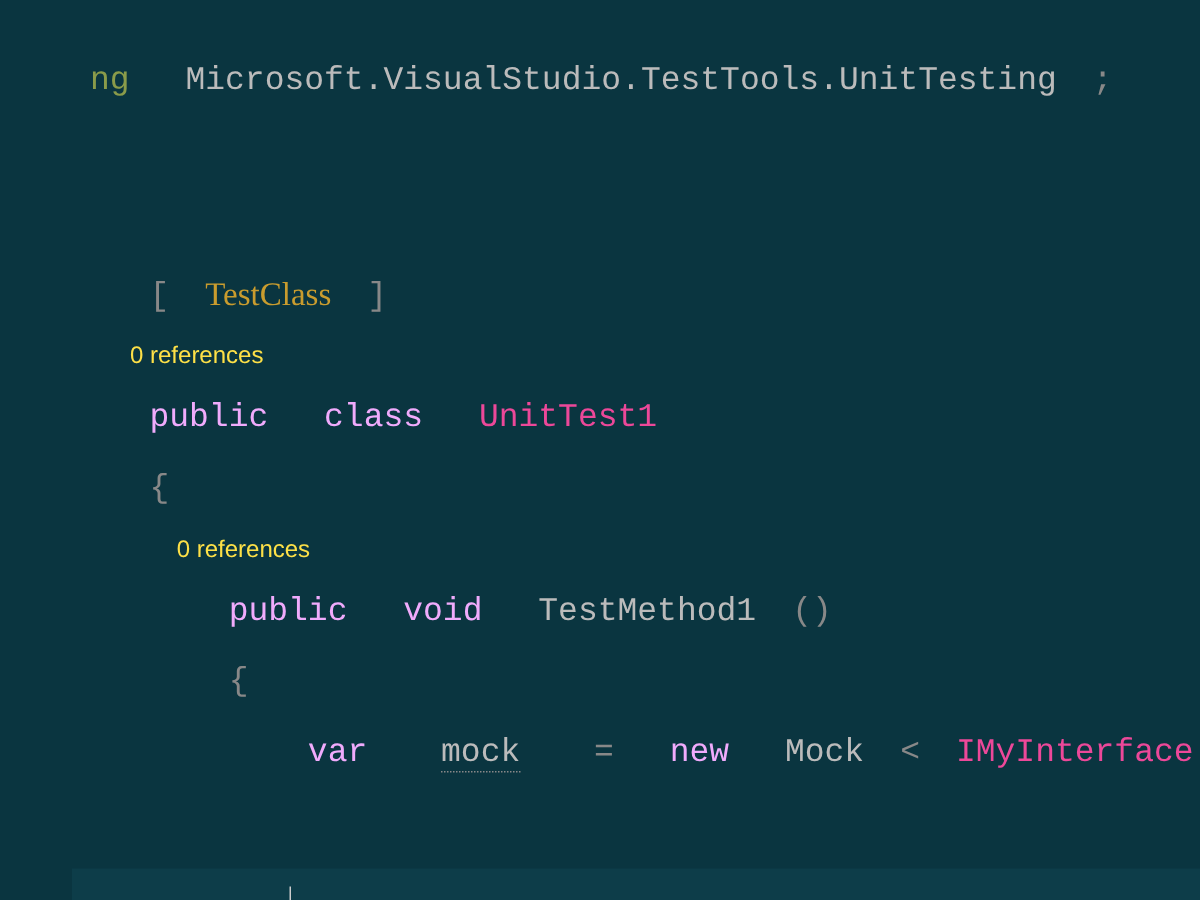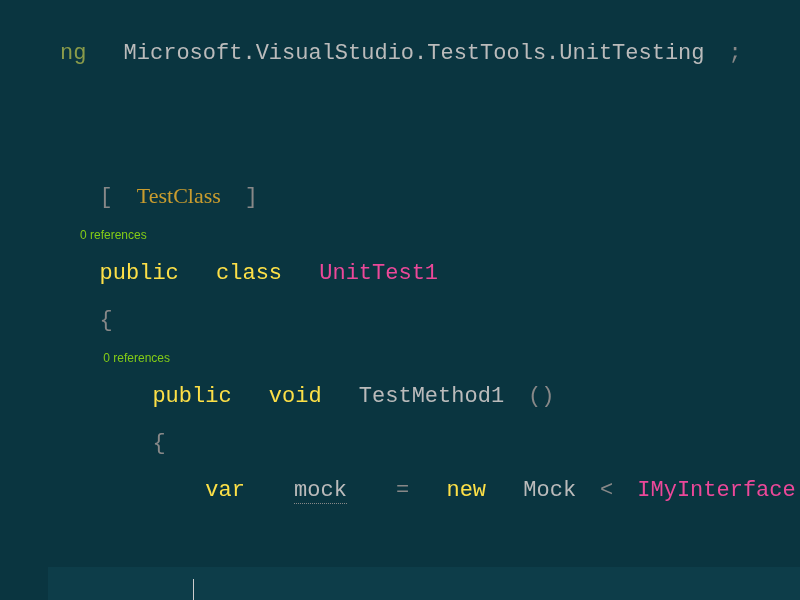--- a/index.html
+++ b/index.html
@@ -15,30 +15,30 @@
     position: relative;
   }
   .editor {
     padding: 0;
     position: relative;
   }
   .line {
     white-space: pre;
     padding-left: 0;
   }
-  .keyword { color: #fde047; }
+  .keyword { color: #f0abfc; }
   .keyword-ns { color: #8a9b4a; }
   .classname { color: #ec4899; }
   .attr { color: #c99c2e; font-family: Liberation Serif, serif; }
   .punct { color: #888; }
   .ident { color: #bbb; }
   .var-name { color: #bbb; }
   .codelens {
-    font-size: 12px;
-    color: #84cc16;
+    font-size: 16px;
+    color: #fde047;
     font-family: 'Segoe UI', Arial, sans-serif;
     line-height: 1.4;
     padding-left: 0;
     white-space: pre;
   }
   .current-line {
     background: #0d3d49;
     position: relative;
   }
   .cursor {

